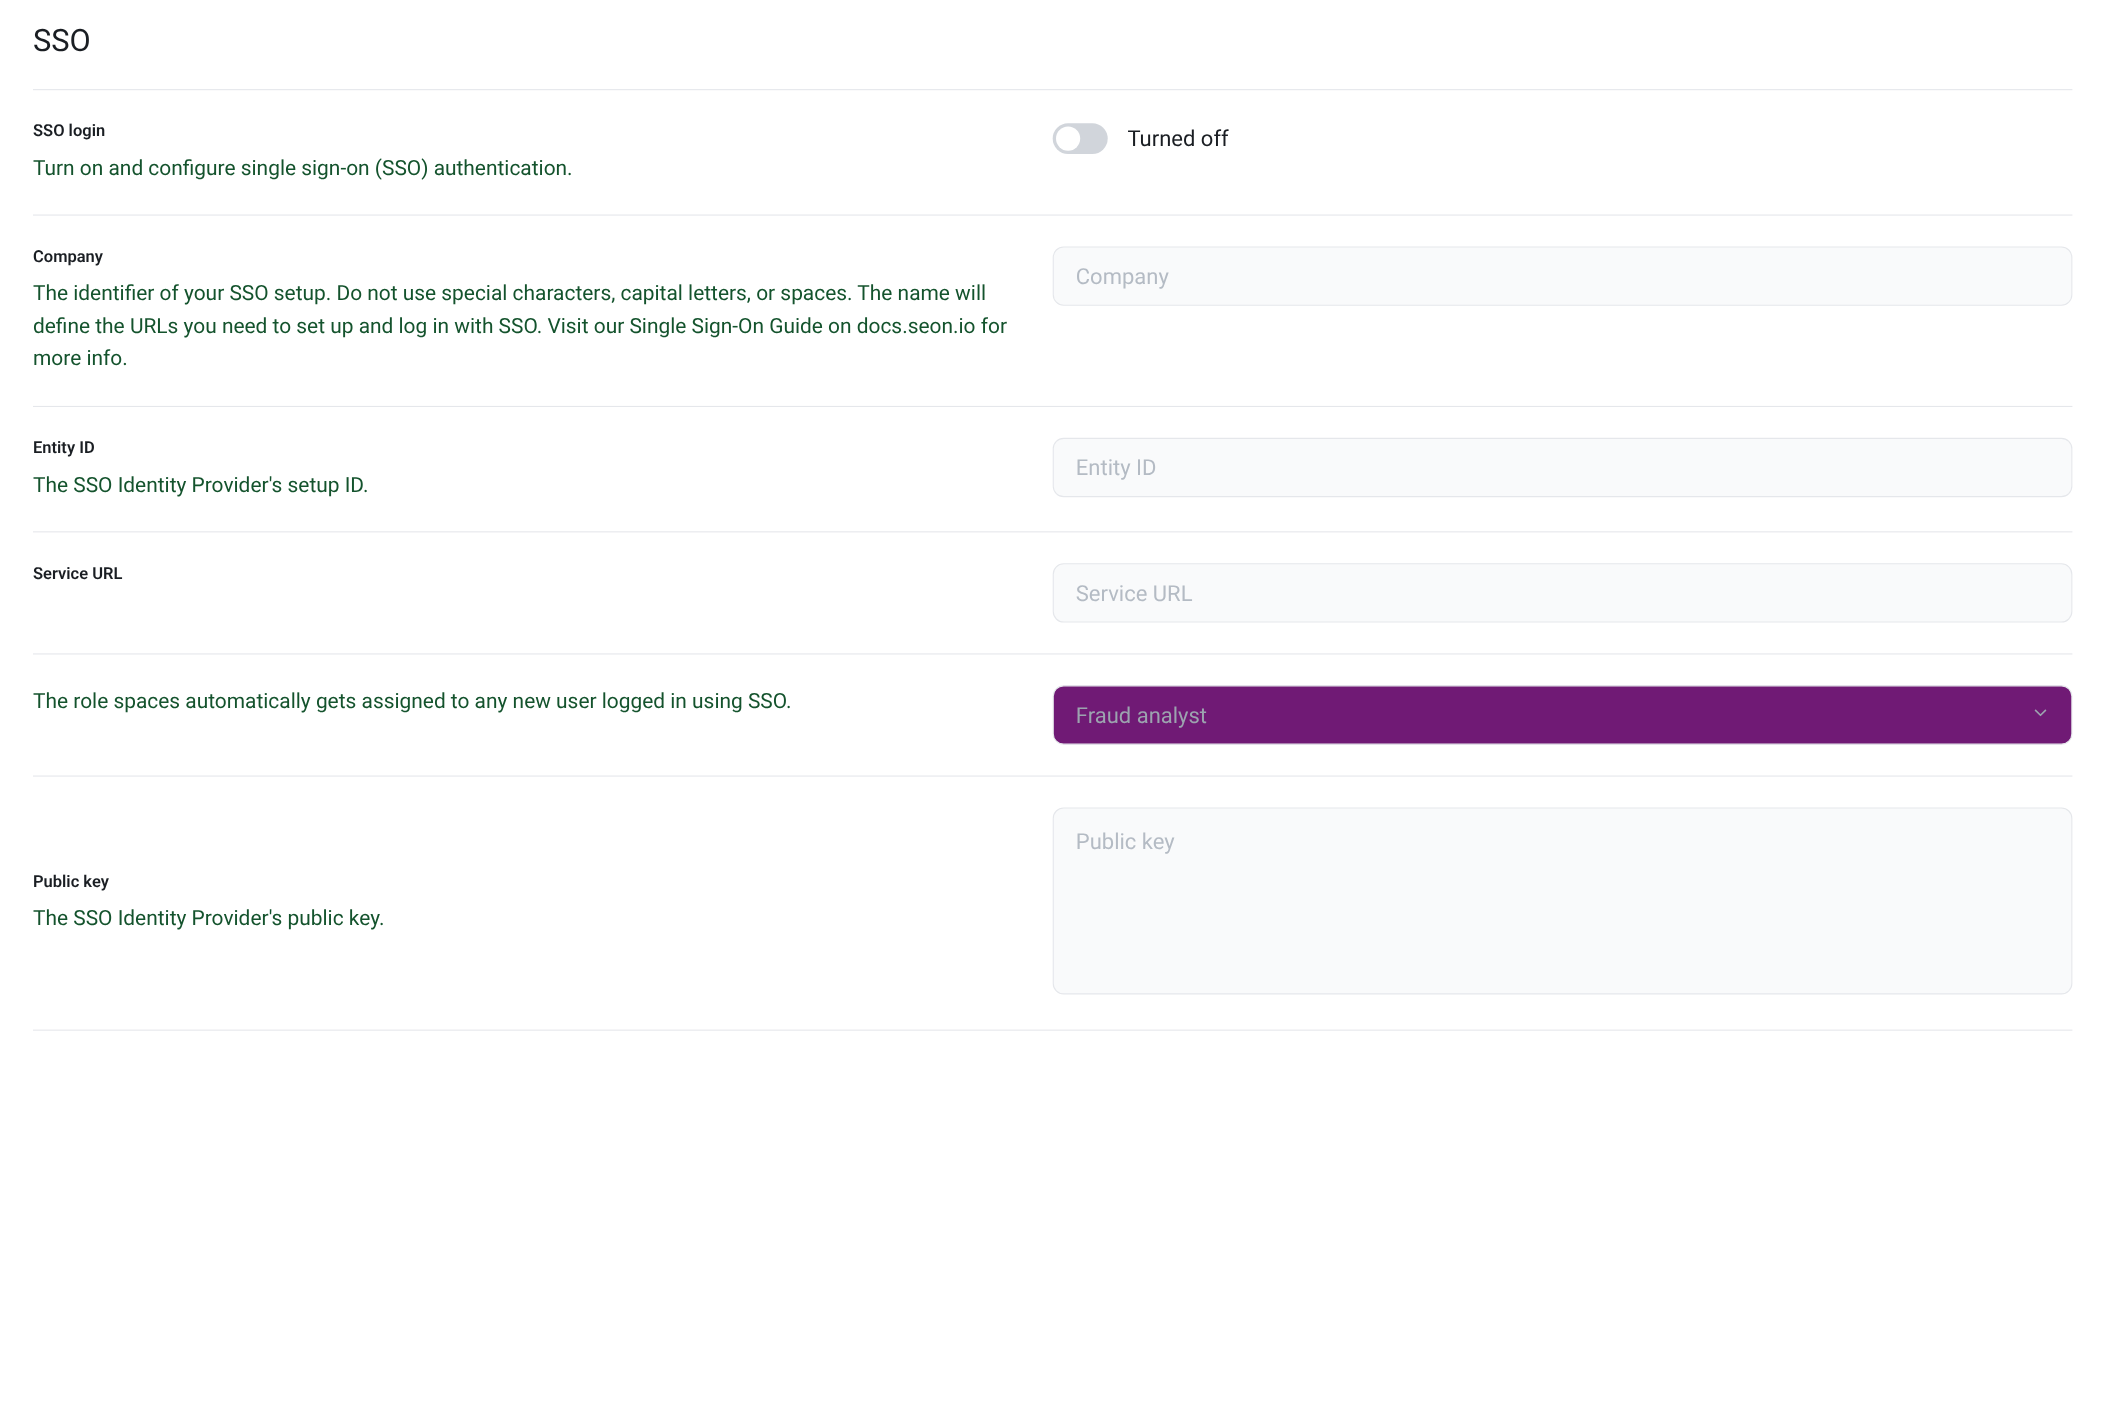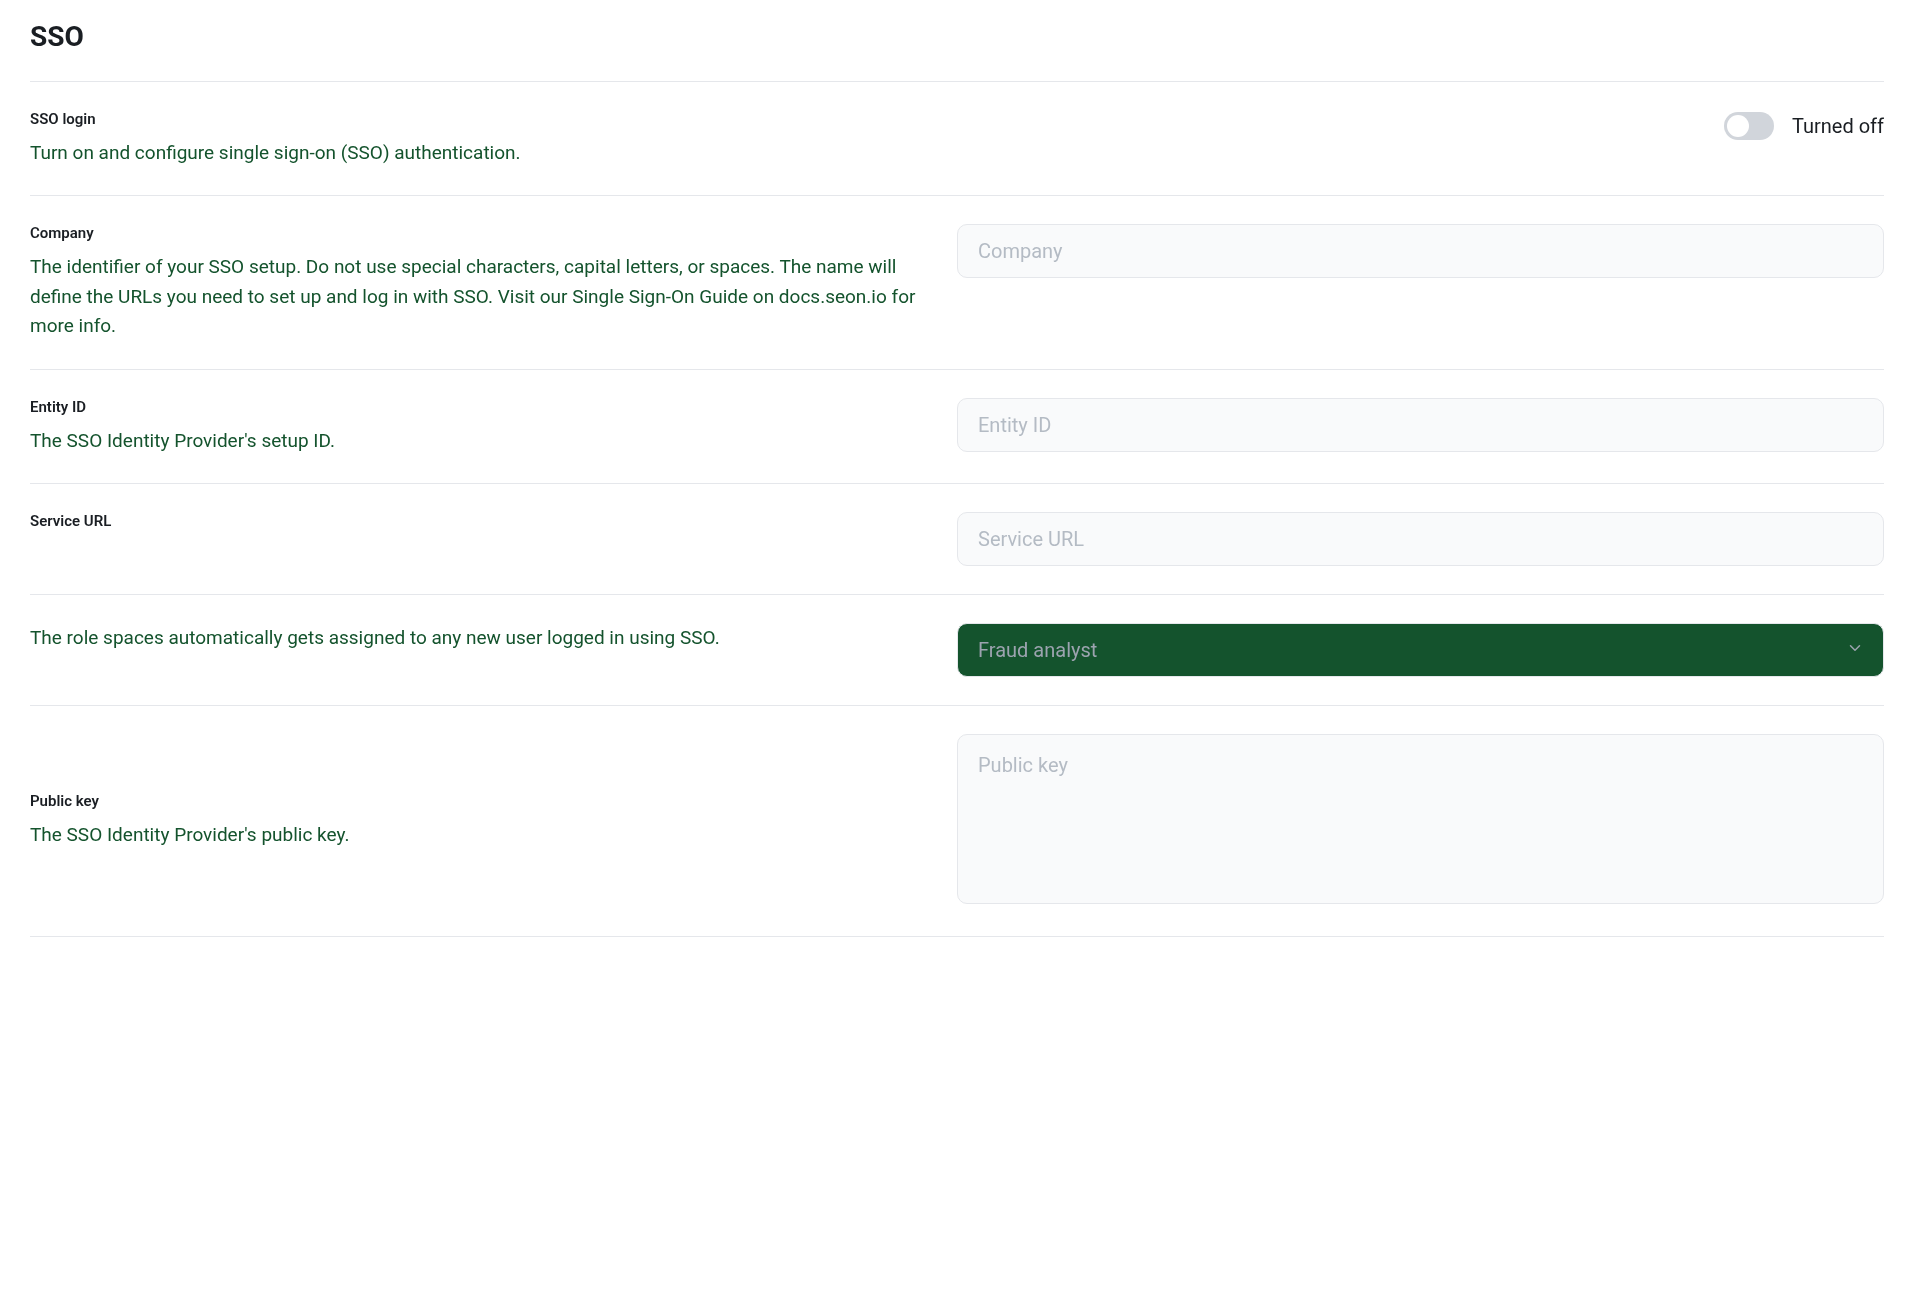--- a/index.html
+++ b/index.html
@@ -8,21 +8,21 @@
       padding: 0;
     }
     body {
       font-family: -apple-system, BlinkMacSystemFont, "Segoe UI", Roboto, Helvetica, Arial, sans-serif;
       background: #ffffff;
       color: #1a1e23;
       padding: 20px 30px;
     }
     .page-title {
       font-size: 28px;
-      font-weight: 700;
+      font-weight: 400;
       color: #1a1e23;
       margin-bottom: 28px;
     }
     .divider {
       height: 1px;
       background: #e5e7eb;
       width: 100%;
     }
     .section-row {
       display: flex;
@@ -46,21 +46,20 @@
       font-size: 19px;
       font-weight: 400;
       color: #14532d;
       line-height: 1.55;
     }
     .toggle-container {
       display: flex;
       align-items: center;
       gap: 18px;
       padding-top: 2px;
-      justify-content: flex-end;
     }
     .toggle {
       width: 50px;
       height: 28px;
       background: #d1d5db;
       border-radius: 999px;
       position: relative;
       cursor: pointer;
     }
     .toggle-knob {
@@ -109,21 +108,21 @@
     }
     .select-wrap {
       position: relative;
       width: 100%;
     }
     .select-input {
       width: 100%;
       height: 54px;
       border: 1px solid #e5e7eb;
       border-radius: 10px;
-      background: #14532d;
+      background: #701a75;
       padding: 0 48px 0 20px;
       font-size: 20px;
       color: #9ca3af;
       font-family: inherit;
       outline: none;
       appearance: none;
       -webkit-appearance: none;
       cursor: pointer;
     }
     .chevron {

